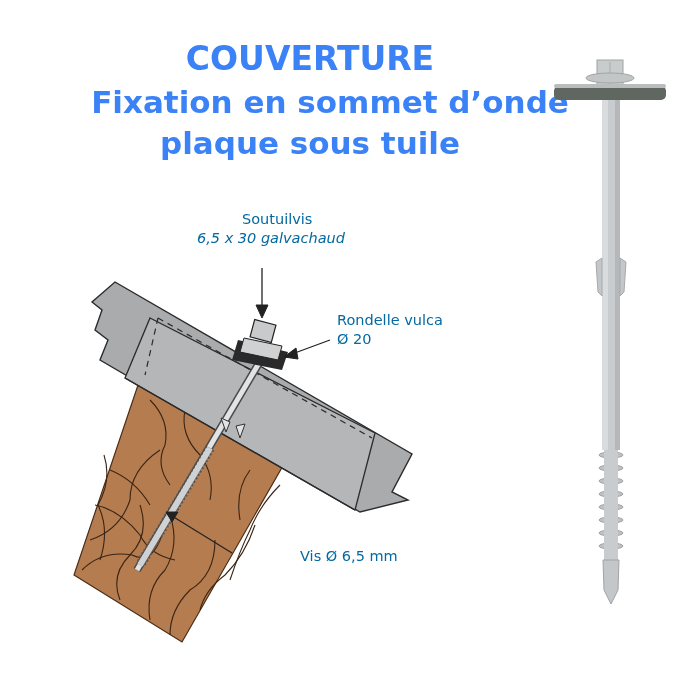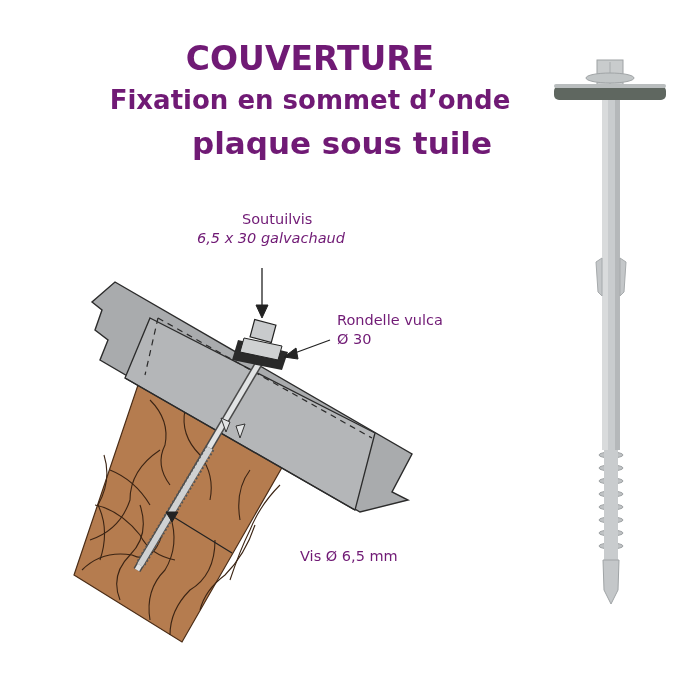--- a/index.html
+++ b/index.html
@@ -1,21 +1,21 @@
 <!DOCTYPE html>
 <html><head>
 <meta charset="utf-8">
 <style>
   html,body{margin:0;padding:0;background:#fff;}
   body{width:700px;height:700px;position:relative;overflow:hidden;font-family:"Liberation Sans",sans-serif;}
-  .title{position:absolute;left:0;width:620px;text-align:center;color:#701a75;font-family:"DejaVu Sans",sans-serif;font-weight:bold;line-height:1;}
+  .title{position:absolute;left:0;width:620px;text-align:center;color:#3b82f6;font-family:"DejaVu Sans",sans-serif;font-weight:bold;line-height:1;}
   .t1{top:42px;font-size:33px;letter-spacing:0;}
-  .t2{top:87px;font-size:26px;}
-  .t3{top:128px;font-size:31px;padding-left:32px;}
-  .lbl{position:absolute;color:#701a75;font-family:"DejaVu Sans",sans-serif;font-size:14.5px;line-height:1.25;}
+  .t2{top:87px;font-size:31px;padding-left:20px;}
+  .t3{top:128px;font-size:31px;}
+  .lbl{position:absolute;color:#0369a1;font-family:"DejaVu Sans",sans-serif;font-size:14.5px;line-height:1.25;}
   svg{position:absolute;left:0;top:0;}
 </style>
 </head>
 <body>
 
 <div class="title t1">COUVERTURE</div>
 <div class="title t2">Fixation en sommet d’onde</div>
 <div class="title t3">plaque sous tuile</div>
 
 <svg width="700" height="700" viewBox="0 0 700 700">
@@ -90,14 +90,14 @@
       <ellipse cx="611" cy="546" rx="12" ry="3"></ellipse>
     </g>
     <rect x="604" y="450" width="14" height="110" fill="#c9ccce"></rect>
     <polygon points="603,560 619,560 618,590 611,604 604,590" fill="#c4c7c9" stroke="#a0a4a6"></polygon>
   </g>
 </svg>
 
 <div class="lbl" style="left:242px;top:210px;">Soutuilvis</div>
 <div class="lbl" style="left:197px;top:229px;font-style:italic;">6,5 x 30 galvachaud</div>
 <div class="lbl" style="left:337px;top:311px;">Rondelle vulca</div>
-<div class="lbl" style="left:337px;top:330px;">Ø 30</div>
+<div class="lbl" style="left:337px;top:330px;">Ø 20</div>
 <div class="lbl" style="left:256px;top:547px;margin-left:44px;">Vis Ø 6,5 mm</div>
 
 </body></html>

